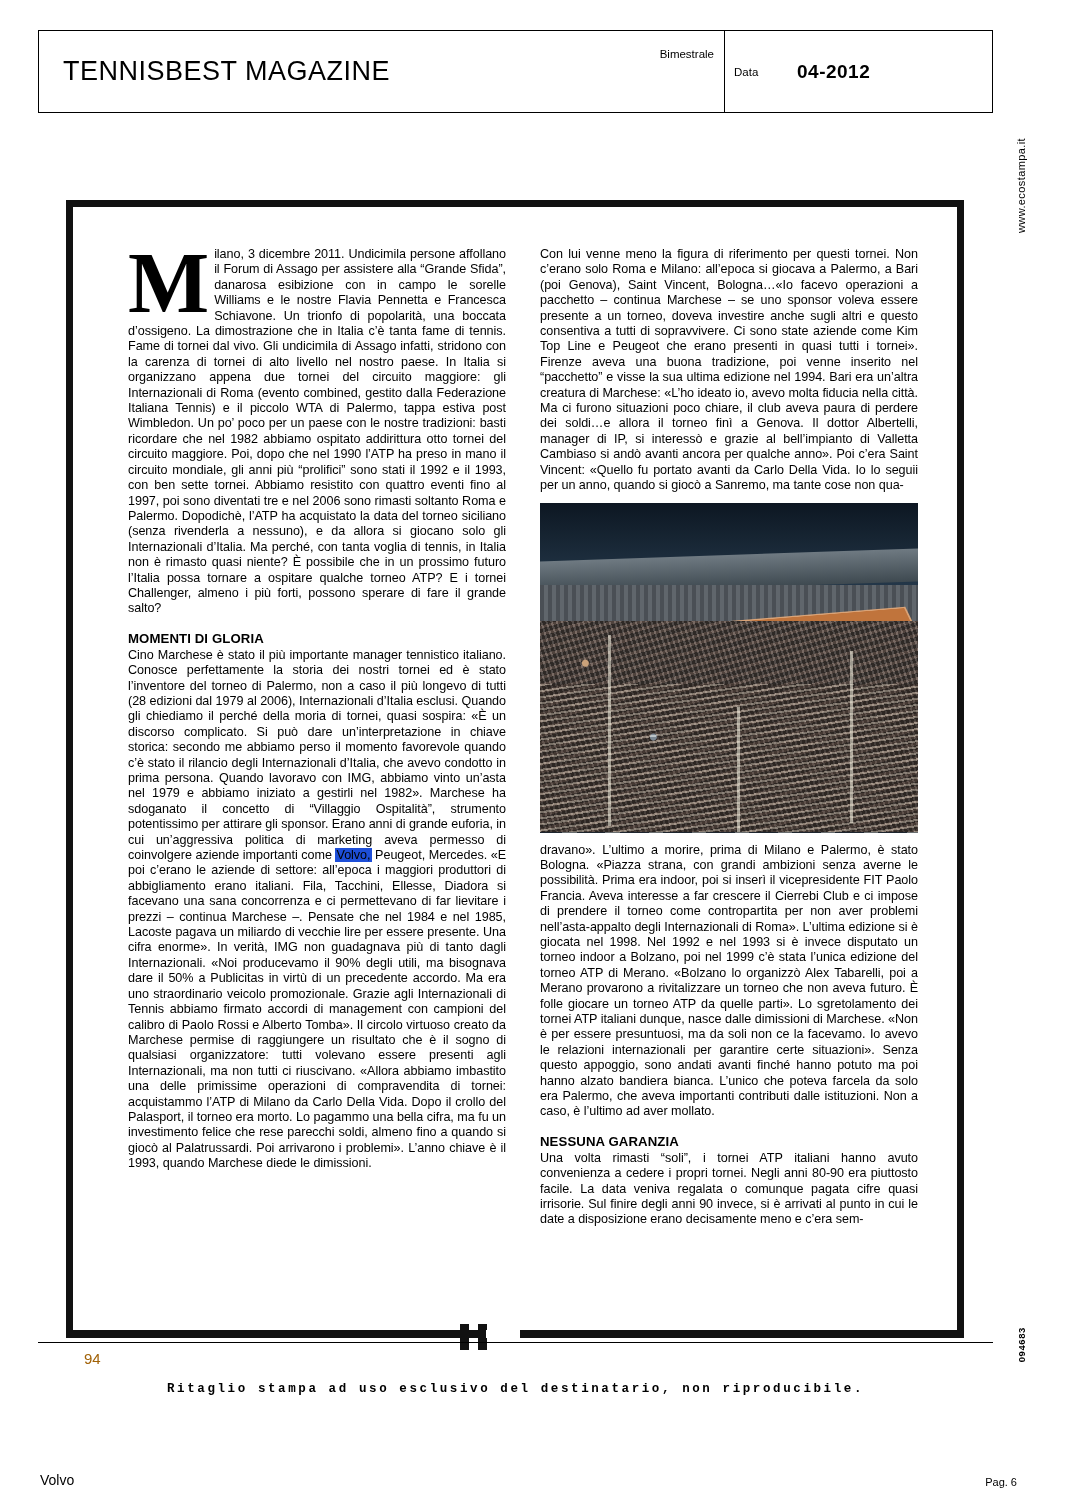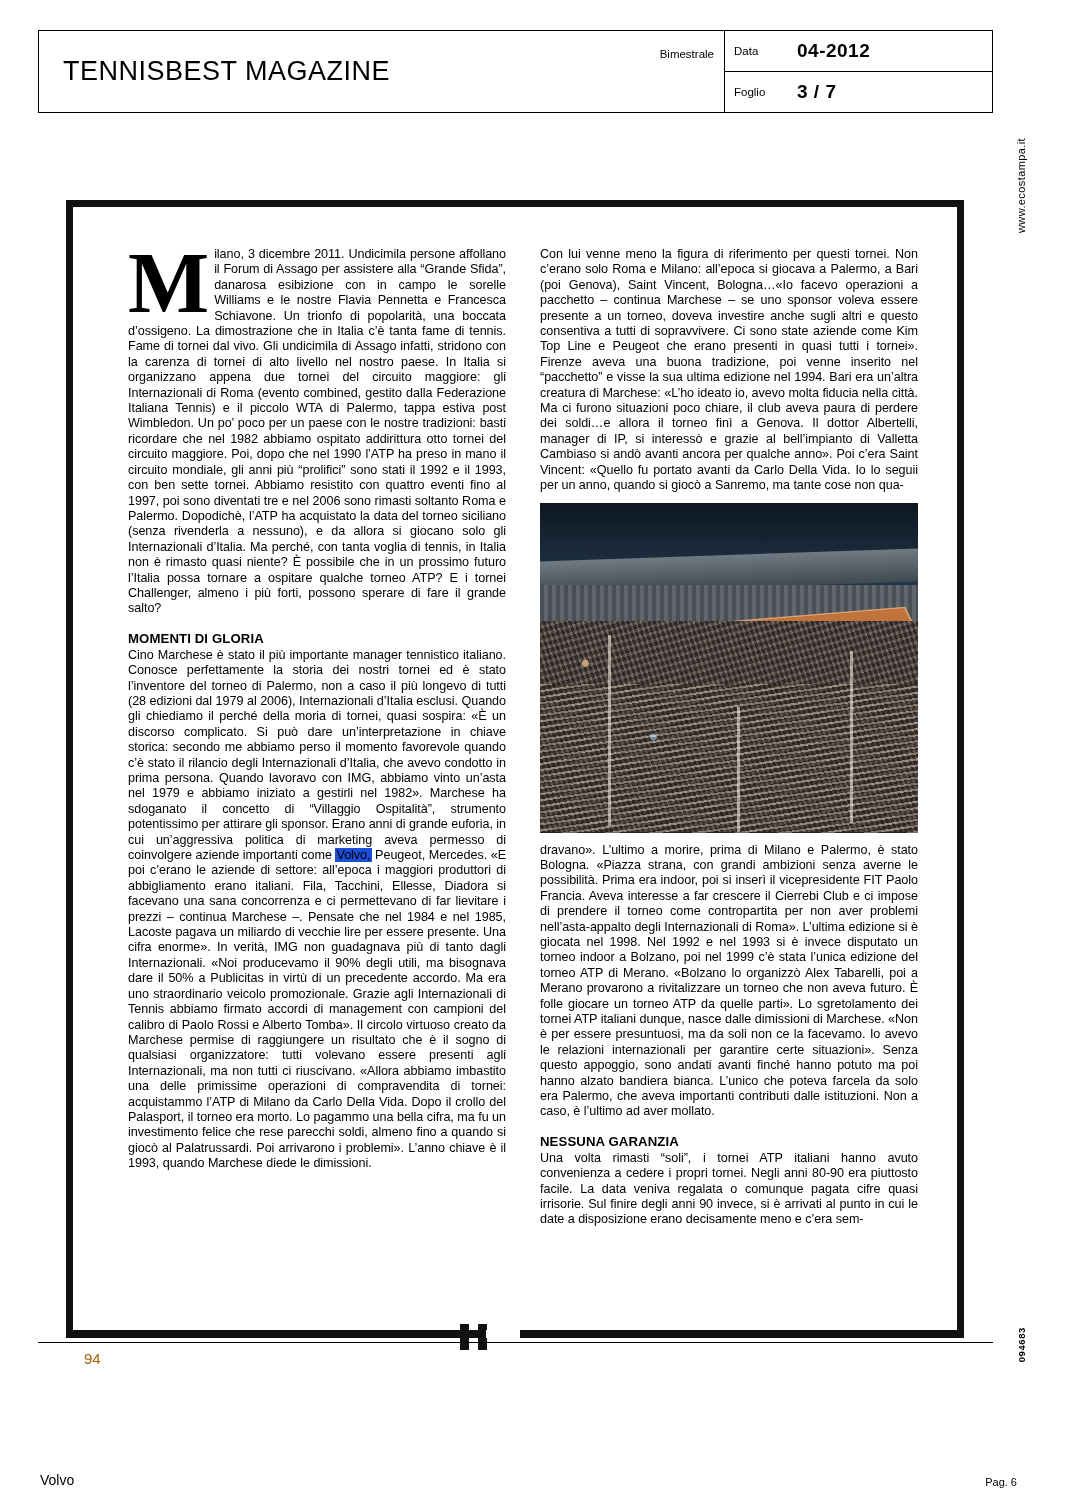--- a/index.html
+++ b/index.html
@@ -232,24 +232,20 @@
 
 <div class="page">
 
   <div class="header">
     <div class="header-title">TENNISBEST MAGAZINE</div>
     <div class="header-period">Bimestrale</div>
     <div class="meta-box">
       <div class="meta-row">
         <span class="meta-label">Data</span>
         <span class="meta-value">04-2012</span>
-      </div>
-      <div class="meta-row">
-        <span class="meta-label">Foglio</span>
-        <span class="meta-value">3 / 7</span>
       </div>
     </div>
   </div>
   <div class="header-rule"></div>
 
   <div class="side-url">www.ecostampa.it</div>
   <div class="side-code">094683</div>
 
   <div class="clip">
     <div class="cols">
@@ -282,17 +278,18 @@
   </div>
 
   <div class="clip-tick-a"></div>
   <div class="clip-tick-b"></div>
   <div class="clip-bottom">
       <div class="gap"></div>
     </div>
 
   <div class="foot-rule"></div>
   <div class="page-num">94</div>
+  <div class="retaglio">Ritaglio stampa ad uso esclusivo del destinatario, non riproducibile.</div>
 
 </div>
 
 <div class="bottom-left">Volvo</div>
 <div class="bottom-right">Pag. 6</div>
 
 </body></html>

